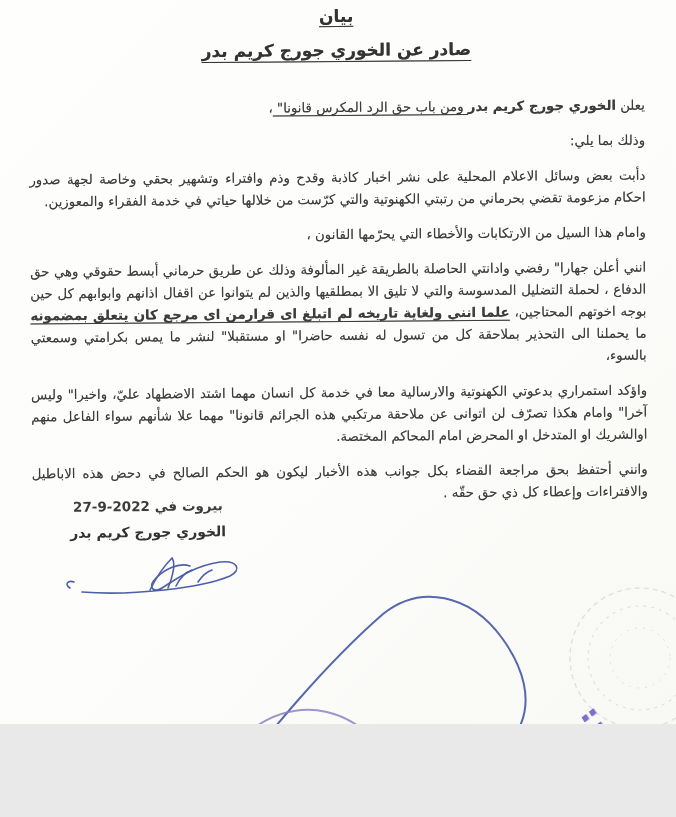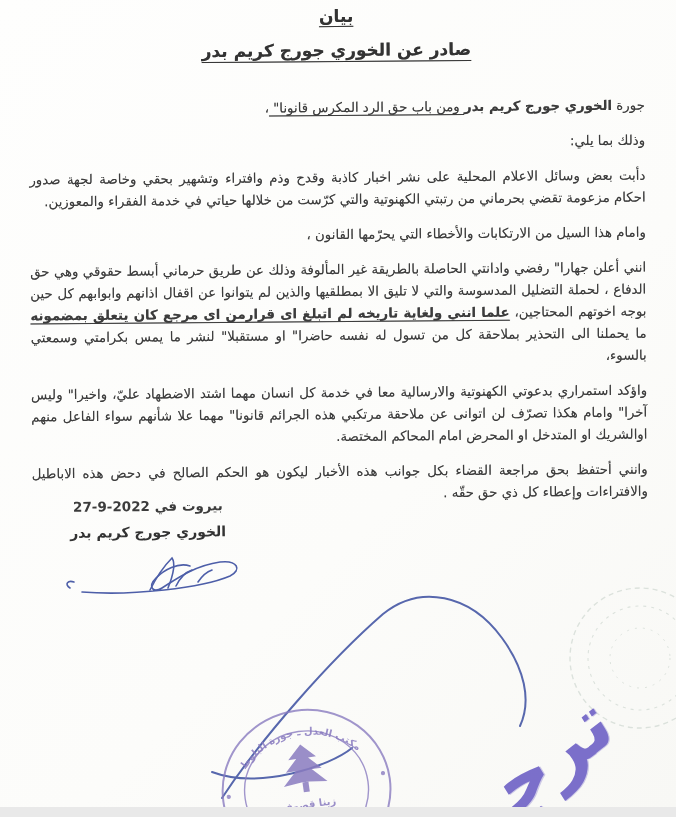--- a/index.html
+++ b/index.html
@@ -3,21 +3,21 @@
 <meta charset="utf-8">
 <style>
   html,body{margin:0;padding:0;}
   body{
     width:676px;height:817px;
     background:#e9e9e9;
     font-family:"DejaVu Sans", sans-serif;
   }
   .page{
     position:relative;
-    width:676px;height:807px;
+    width:676px;height:724px;
     background:linear-gradient(135deg,#fefefd 0%,#fcfcfa 60%,#f8f8f5 100%);
     overflow:hidden;
     direction:rtl;
   }
   .letter{
     position:absolute;
     top:6px;right:30px;left:30px;
     color:#3c3c3c;
     transform:rotate(-0.45deg);
     text-shadow:0 0 0.5px rgba(70,70,70,.55);
@@ -66,21 +66,21 @@
 </head>
 <body>
 
 <div class="page">
 
   <div class="letter">
 
     <h1 class="title">بيان</h1>
     <h2 class="subtitle">صادر عن الخوري جورج كريم بدر</h2>
 
-    <p class="para first single"><span>جورة </span><span class="b">الخوري جورج كريم بدر</span><span class="u"> ومن باب حق الرد المكرس قانونا" </span><span>،</span></p>
+    <p class="para first single"><span>يعلن </span><span class="b">الخوري جورج كريم بدر</span><span class="u"> ومن باب حق الرد المكرس قانونا" </span><span>،</span></p>
 
     <p class="para single">وذلك بما يلي:</p>
 
     <p class="para">دأبت بعض وسائل الاعلام المحلية على نشر اخبار كاذبة وقدح وذم وافتراء وتشهير بحقي وخاصة لجهة صدور احكام مزعومة تقضي بحرماني من رتبتي الكهنوتية والتي كرّست من خلالها حياتي في خدمة الفقراء والمعوزين.</p>
 
     <p class="para single">وامام هذا السيل من الارتكابات والأخطاء التي يحرّمها القانون ،</p>
 
     <p class="para"><span>انني أعلن جهارا" رفضي وادانتي الحاصلة بالطريقة غير المألوفة وذلك عن طريق حرماني أبسط حقوقي وهي حق الدفاع ، لحملة التضليل المدسوسة والتي لا تليق الا بمطلقيها والذين لم يتوانوا عن اقفال اذانهم وابوابهم كل حين بوجه اخوتهم المحتاجين، </span><span class="bu">علما انني ولغاية تاريخه لم اتبلغ اى قرارمن اى مرجع كان يتعلق بمضمونه</span><span> ما يحملنا الى التحذير بملاحقة كل من تسول له نفسه حاضرا" او مستقبلا" لنشر ما يمس بكرامتي وسمعتي بالسوء،</span></p>
 
     <p class="para">واؤكد استمراري بدعوتي الكهنوتية والارسالية معا  في خدمة كل انسان مهما اشتد الاضطهاد عليّ، واخيرا" وليس آخرا" وامام هكذا تصرّف لن اتوانى عن ملاحقة مرتكبي هذه الجرائم قانونا" مهما علا شأنهم سواء الفاعل منهم اوالشريك او المتدخل او المحرض امام المحاكم المختصة.</p>

